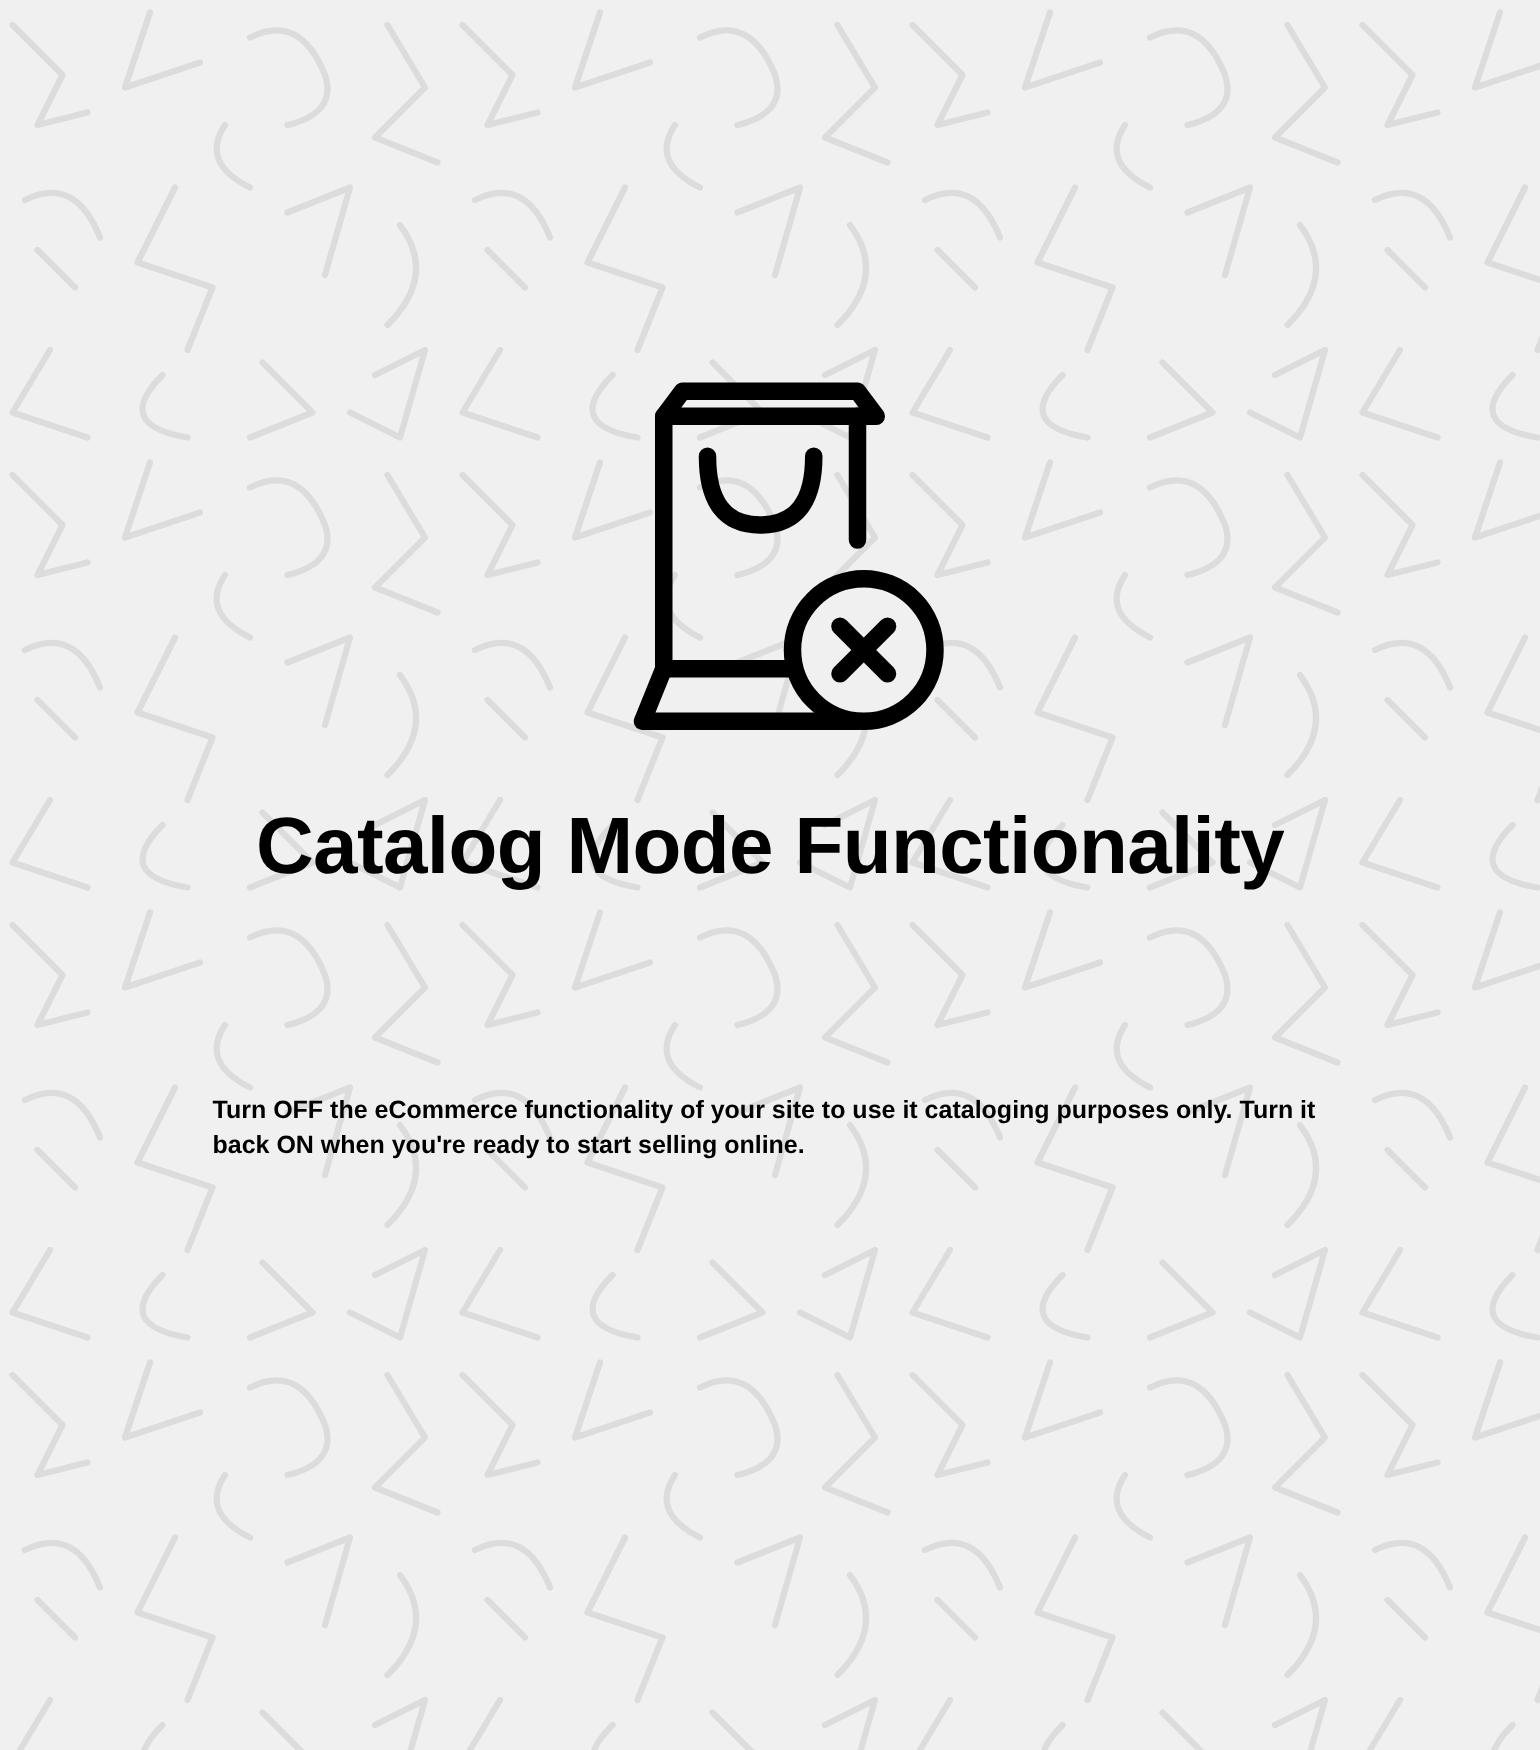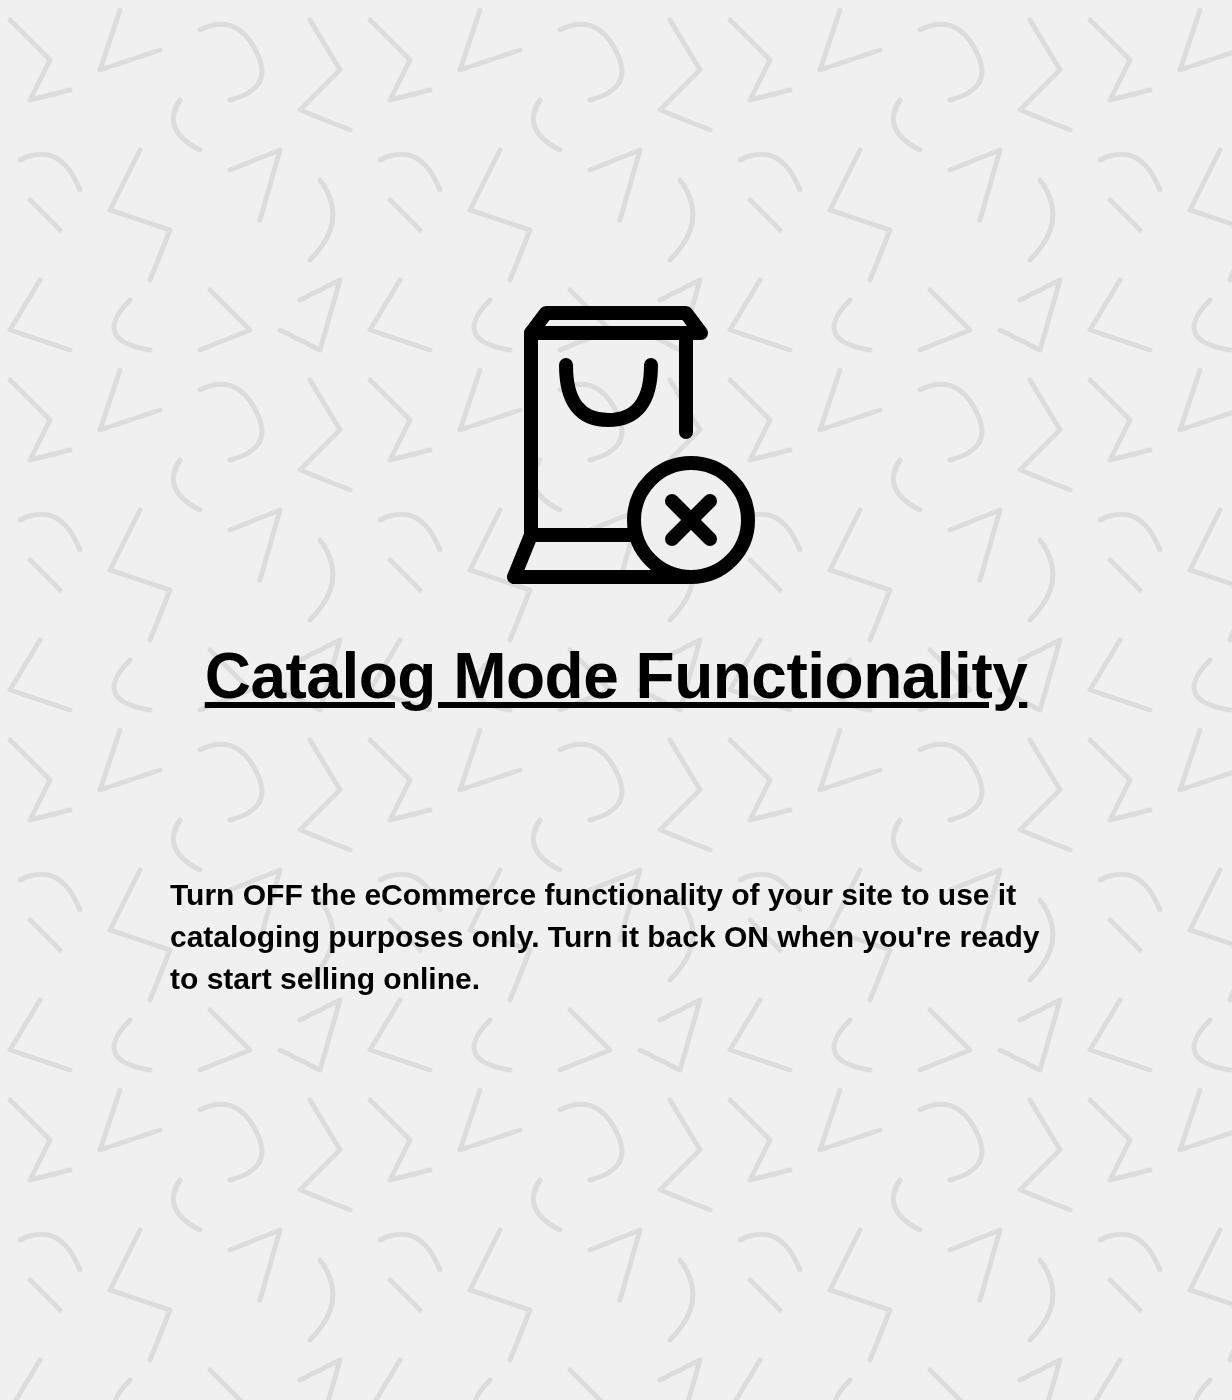--- a/index.html
+++ b/index.html
@@ -36,26 +36,25 @@
       justify-content: center;
     }
     .title {
       margin-top: 55px;
       font-size: 64px;
       font-weight: 700;
       line-height: 1.15;
       color: #000;
       text-align: center;
       letter-spacing: -0.5px;
-      text-decoration: underline;
     }
     .description {
       margin-top: 160px;
       padding: 0 170px;
-      font-size: 30px;
+      font-size: 20px;
       font-weight: 600;
       line-height: 1.4;
       color: #000;
       text-align: left;
       width: 100%;
     }
   </style>
 </head>
 <body>
 

